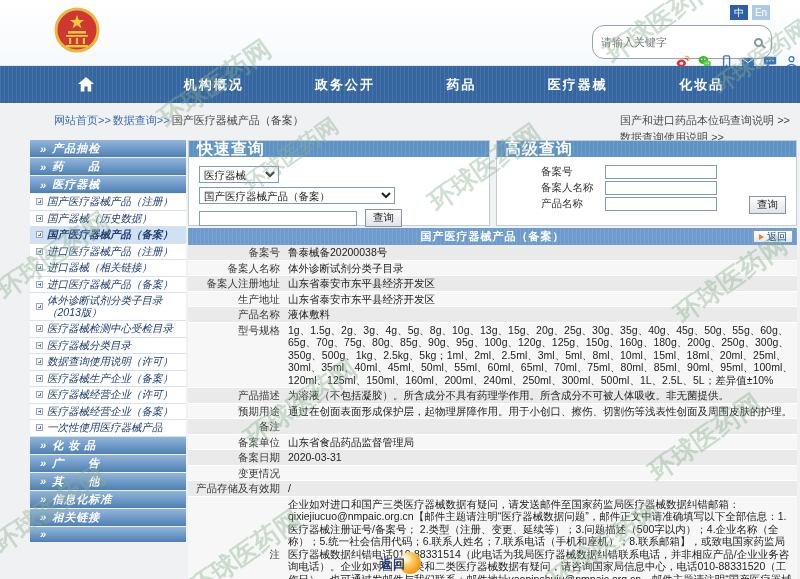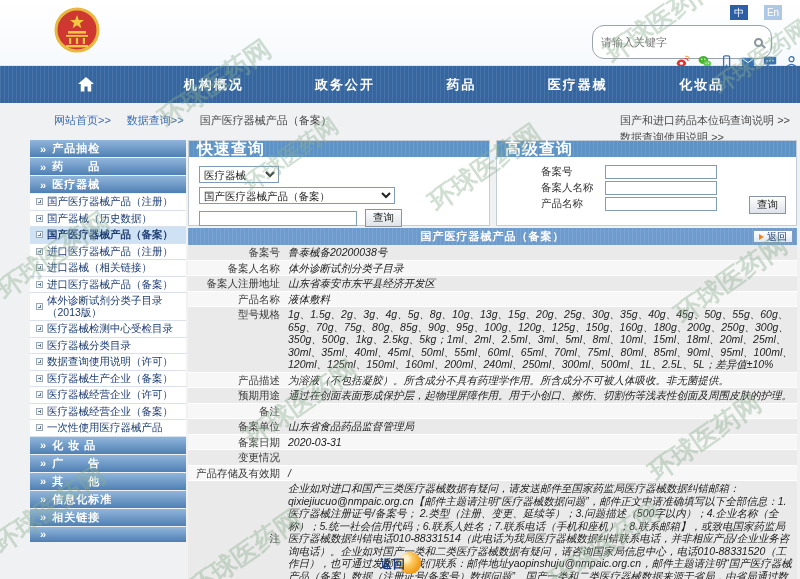--- a/index.html
+++ b/index.html
@@ -17,47 +17,47 @@
 
   
   .header { position:absolute; top:0; left:0; right:0; height:66px; background:linear-gradient(#ffffff,#f6f9fc); border-bottom:1px solid #e2e7ee; }
   .emblem { position:absolute; left:54px; top:7px; }
   .title-block { position:absolute; left:106px; top:13px; }
   .site-title { font-size:23px; font-weight:bold; color:#1c5cab; letter-spacing:3px; }
   .site-subtitle { font-size:10px; color:#6b7b90; margin-top:4px; letter-spacing:.4px; }
   .lang-btn { position:absolute; top:5px; width:18px; height:15px; font-size:10px; color:#fff;
               display:flex; align-items:center; justify-content:center; cursor:pointer; }
   .lang-zh { right:52px; background:#2c5fa5; }
-  .lang-en { right:18px; background:#aec9e6; }
+  .lang-en { right:30px; background:#aec9e6; }
   .search-pill { position:absolute; left:592px; top:25px; width:180px; height:34px; border:1px solid #9aa4ae;
                  border-radius:12px; background:#fff; display:flex; align-items:center; padding:0 8px;justify-content:center; }
   .search-pill input { border:none; outline:none; flex:1; font-size:11px; color:#333; background:transparent; min-width:0; }
   .mag { position:relative; width:9px; height:9px; border:2px solid #8a949e; border-radius:50%; flex:none; cursor:pointer; }
   .mag::after { content:''; position:absolute; width:6px; height:2px; background:#8a949e; right:-5px; bottom:-2px; transform:rotate(40deg); }
   .social-row { position:absolute; left:676px; top:55px; display:flex; gap:8px; align-items:center; }
   .social-row svg { display:block; cursor:pointer; }
 
   
   .nav { position:absolute; top:66px; left:0; right:0; height:37px; background-color:#35669f; }
   .striped { background-image:repeating-linear-gradient(90deg, rgba(255,255,255,.09) 0, rgba(255,255,255,.09) 1px, transparent 1px, transparent 4px); }
   .nav-inner { display:flex; align-items:center; height:100%; padding:0 40px 0 78px; }
   .home-icon { width:16px; height:15px; cursor:pointer; margin-right:10px; }
   .nav-items { flex:1; display:flex; justify-content:space-around; align-items:center; list-style:none;padding-left:44px; }
   .nav-item { color:#fff; font-size:13px; font-weight:bold; letter-spacing:2px; cursor:pointer; }
 
   
   .crumb-row { position:absolute; top:113px; left:54px; right:10px; display:flex; justify-content:space-between; font-size:11px; }
-  .crumbs { display:flex; gap:16px; }
+  .crumbs { display:flex; gap:2px; }
   .crumb { color:#3a6bb0; cursor:pointer; }
   .crumb:last-child { color:#474747; cursor:default; }
   .crumb-right { display:flex; gap:2px;flex-direction:column; }
   .crumb-right span { color:#4a4a4a; cursor:pointer; }
 
   
-  .sidebar { position:absolute; left:30px; top:140px; width:156px; }
+  .sidebar { position:absolute; left:30px; top:140px; width:156px;font-style:italic; }
   .sb-entry { display:flex; align-items:center; cursor:pointer; }
   .sb-entry.m-header { min-height:15px; background:linear-gradient(#82abd5,#5286bd); color:#fff; font-size:11px;
                        font-weight:bold; letter-spacing:1px; padding:1px 0 1px 10px; margin-bottom:1px;
                        background-image:linear-gradient(rgba(255,255,255,.12),rgba(0,0,0,.05)),linear-gradient(#82abd5,#5286bd); }
   .sb-entry.m-header .sb-arrow::before { content:'»'; margin-right:5px; font-size:11px; }
   .sb-entry.m-item { background:#fff; border-bottom:1px solid #d9e2ec; color:#1d3d73; font-size:10.5px;
                      padding:2px 2px 2px 6px; line-height:11.5px; min-height:15px; }
   .sb-entry.m-item .sb-plus { flex:none; width:7px; height:7px; border:1px solid #9aa7b5; margin-right:4px;
                               position:relative; background:#f4f7fa; }
   .sb-entry.m-item .sb-plus::before { content:''; position:absolute; left:1px; right:1px; top:2.5px; height:1px; background:#6b7c8e; }
@@ -94,21 +94,21 @@
               background:linear-gradient(#ffffff,#dce8f5); border:1px solid #7e9cc0; font-size:10px; color:#1d3d73;
               padding:0 5px; cursor:pointer; }
   .tri { width:0; height:0; border-left:5px solid #f08519; border-top:3px solid transparent; border-bottom:3px solid transparent; }
   .dt-body { display:table; width:100%; border-collapse:collapse; }
   .dt-row { display:table-row; }
   .dt-row:nth-child(odd)  { background:#eaeaea; }
   .dt-row:nth-child(even) { background:#f7f7f7; }
   .dt-label, .dt-value { display:table-cell; font-size:10.5px; line-height:12.5px; padding:1px 4px;
                          vertical-align:top; border-bottom:1px solid #fff; }
   .dt-label { width:96px; text-align:right; color:#3a3a3a; white-space:nowrap; }
-  .dt-value { color:#222;font-style:italic; }
+  .dt-value { color:#222; }
   .dt-row:last-child .dt-label { vertical-align:middle; }
 
   
   .bottom-back { position:absolute; top:551px; left:50%; transform:translateX(-50%); width:46px; height:24px; cursor:pointer; }
   .bb-circle { position:absolute; right:2px; top:1px; width:22px; height:22px; border-radius:50%;
                background:radial-gradient(circle at 32% 32%, #ffe08a 15%, #f3a11c 65%, #df8a00); }
   .bb-circle::after { content:''; position:absolute; left:2px; top:2px; width:9px; height:9px; border-radius:50%;
                       background:rgba(255,255,255,.55); filter:blur(1px); }
   .bb-text { position:absolute; left:3px; top:5px; font-size:12px; font-weight:bold; color:#1b3a7a; letter-spacing:1px; }
 </style>
@@ -416,20 +416,24 @@
   <div class="dt-row">
     <div class="dt-label">备案人名称</div>
     <div class="dt-value">体外诊断试剂分类子目录</div>
   </div>
 
   <div class="dt-row">
     <div class="dt-label">备案人注册地址</div>
     <div class="dt-value">山东省泰安市东平县经济开发区</div>
   </div>
 
+  <div class="dt-row">
+    <div class="dt-label">生产地址</div>
+    <div class="dt-value">山东省泰安市东平县经济开发区</div>
+  </div>
 
   <div class="dt-row">
     <div class="dt-label">产品名称</div>
     <div class="dt-value">液体敷料</div>
   </div>
 
   <div class="dt-row">
     <div class="dt-label">型号规格</div>
     <div class="dt-value">1g、1.5g、2g、3g、4g、5g、8g、10g、13g、15g、20g、25g、30g、35g、40g、45g、50g、55g、60g、65g、70g、75g、80g、85g、90g、95g、100g、120g、125g、150g、160g、180g、200g、250g、300g、350g、500g、1kg、2.5kg、5kg；1ml、2ml、2.5ml、3ml、5ml、8ml、10ml、15ml、18ml、20ml、25ml、30ml、35ml、40ml、45ml、50ml、55ml、60ml、65ml、70ml、75ml、80ml、85ml、90ml、95ml、100ml、120ml、125ml、150ml、160ml、200ml、240ml、250ml、300ml、500ml、1L、2.5L、5L；差异值±10%</div>
   </div>

